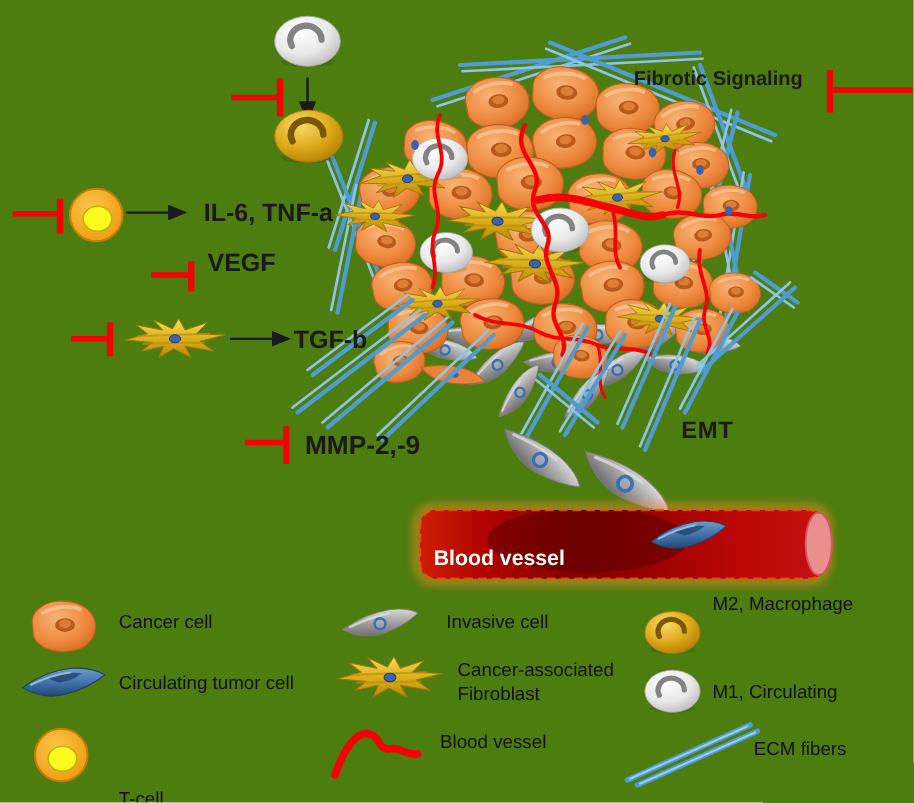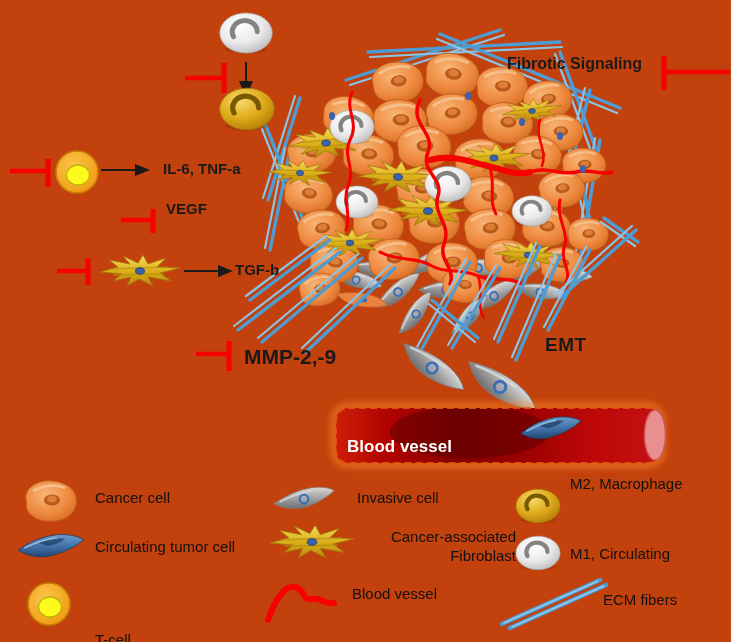--- a/index.html
+++ b/index.html
@@ -1,19 +1,19 @@
 <!DOCTYPE html>
 <html><head>
 <meta charset="utf-8">
 <style>
   html,body{margin:0;padding:0;background:#fff;}
-  .stage{position:relative;width:731px;height:642px;background:#c2410c;overflow:hidden;
-         font-family:"Liberation Sans",sans-serif;text-align:right;}
+  .stage{position:relative;width:731px;height:642px;background:#4d7c0f;overflow:hidden;
+         font-family:"Liberation Sans",sans-serif;}
   .stage svg.diagram{position:absolute;left:0;top:0;}
-  .lbl{position:absolute;font-weight:bold;font-size:15px;color:#1a1a1a;white-space:nowrap;}
+  .lbl{position:absolute;font-weight:bold;font-size:20px;color:#1a1a1a;white-space:nowrap;}
   .lbl.big{font-size:19px;letter-spacing:.5px;}
   .lbl.fib{font-size:16px;}
   .lbl.white{color:#ffffff;font-size:17px;}
   .licon{position:absolute;}
   .leg-label{position:absolute;font-weight:normal;font-size:15px;color:#111;line-height:1.25;}
   .leg-label.wrap{white-space:normal;width:150px;}
   .fiber line.a{stroke:#4E9CD4;stroke-width:3.4;stroke-linecap:round;}
   .fiber line.b{stroke:#8CC4E8;stroke-width:2.2;stroke-linecap:round;}
   .rv{stroke:#F60000;fill:none;stroke-linecap:round;stroke-linejoin:round;}
   .tbar line{stroke:#F60000;}

